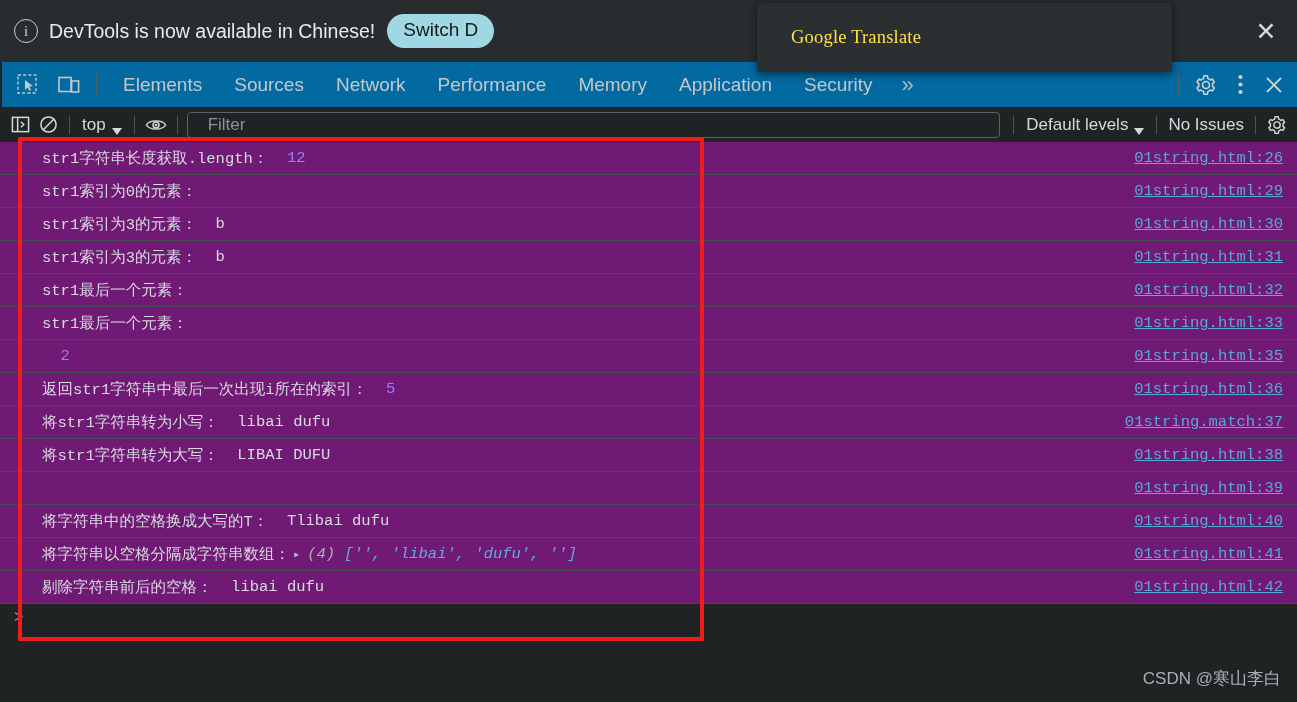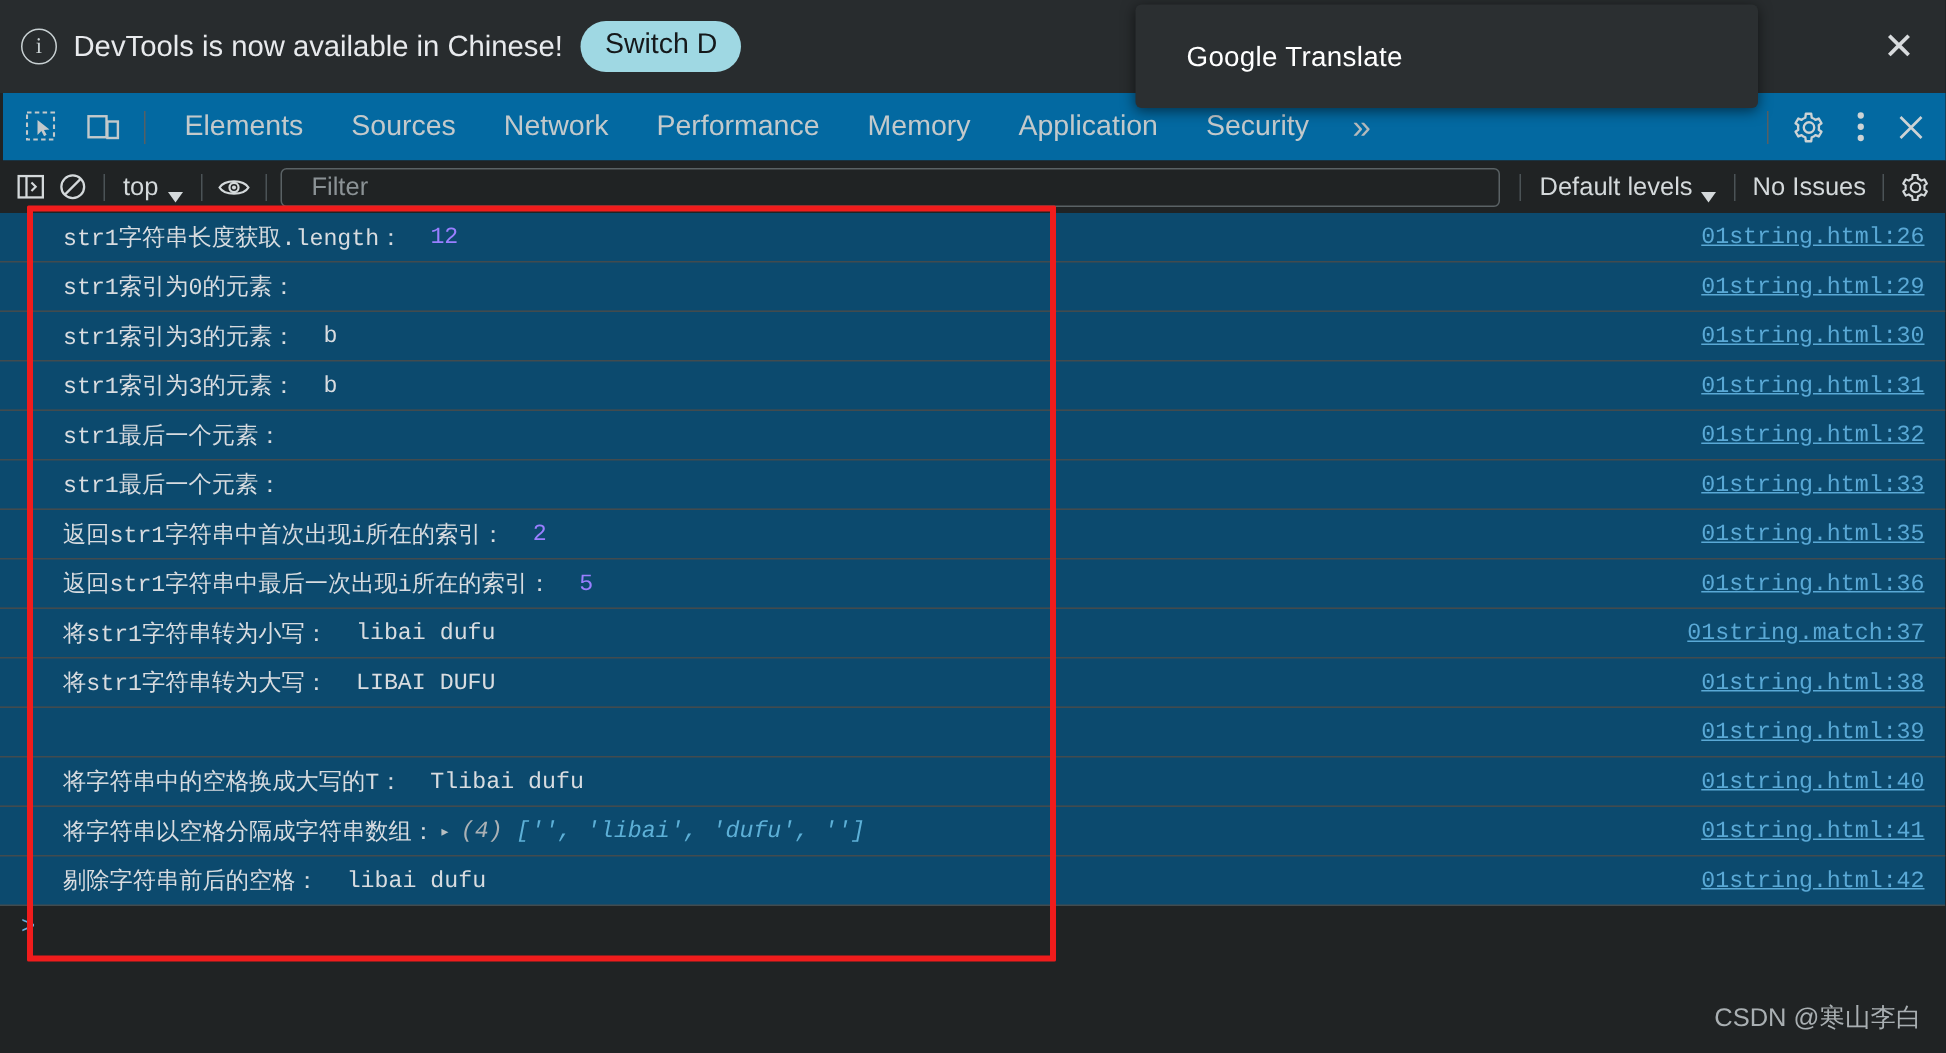--- a/index.html
+++ b/index.html
@@ -77,23 +77,24 @@
     background: #2b2f31;
     border-radius: 4px;
     box-shadow: 0 2px 9px rgba(0,0,0,0.55);
     display: flex;
     align-items: center;
     padding-left: 34px;
     box-sizing: border-box;
     z-index: 40;
   }
   #translate-popup .g-label {
-    color: #ffffff;
+    color: #fde047;
     font-size: 18.5px;
     letter-spacing: 0.2px;
+    font-family: Liberation Serif, serif;
   }
 
   
   #tabbar {
     position: absolute;
     left: 2px; top: 62px;
     width: 1297px;
     height: 45px;
     background: #0369a1;
     display: flex;
@@ -221,21 +222,21 @@
     position: absolute;
     left: 0; top: 142px;
     width: 1297px;
     height: 560px;
     background: #202324;
     overflow: hidden;
   }
   .log-row {
     position: relative;
     height: 34px;
-    background: #0c4a6e;
+    background: #701a75;
     border-bottom: 1px solid #424b4e;
     border-top: 1px solid #424b4e;
     margin-top: -1px;
     display: flex;
     align-items: center;
     box-sizing: border-box;
   }
   .log-msg {
     padding-left: 42px;
     font-family: "Liberation Mono", monospace;
@@ -438,21 +439,21 @@
       </div>
       <div class="log-row">
         <div class="log-msg"><span>str1最后一个元素：</span></div>
         <a class="log-src">01string.html:32</a>
       </div>
       <div class="log-row">
         <div class="log-msg"><span>str1最后一个元素：</span></div>
         <a class="log-src">01string.html:33</a>
       </div>
       <div class="log-row">
-        <div class="log-msg"><span>返回str1字符串中首次出现i所在的索引：</span><span class="log-num">  2</span></div>
+        <div class="log-msg"><span class="log-num">  2</span></div>
         <a class="log-src">01string.html:35</a>
       </div>
       <div class="log-row">
         <div class="log-msg"><span>返回str1字符串中最后一次出现i所在的索引：</span><span class="log-num">  5</span></div>
         <a class="log-src">01string.html:36</a>
       </div>
       <div class="log-row">
         <div class="log-msg"><span>将str1字符串转为小写：</span><span>  libai dufu</span></div>
         <a class="log-src">01string.match:37</a>
       </div>

